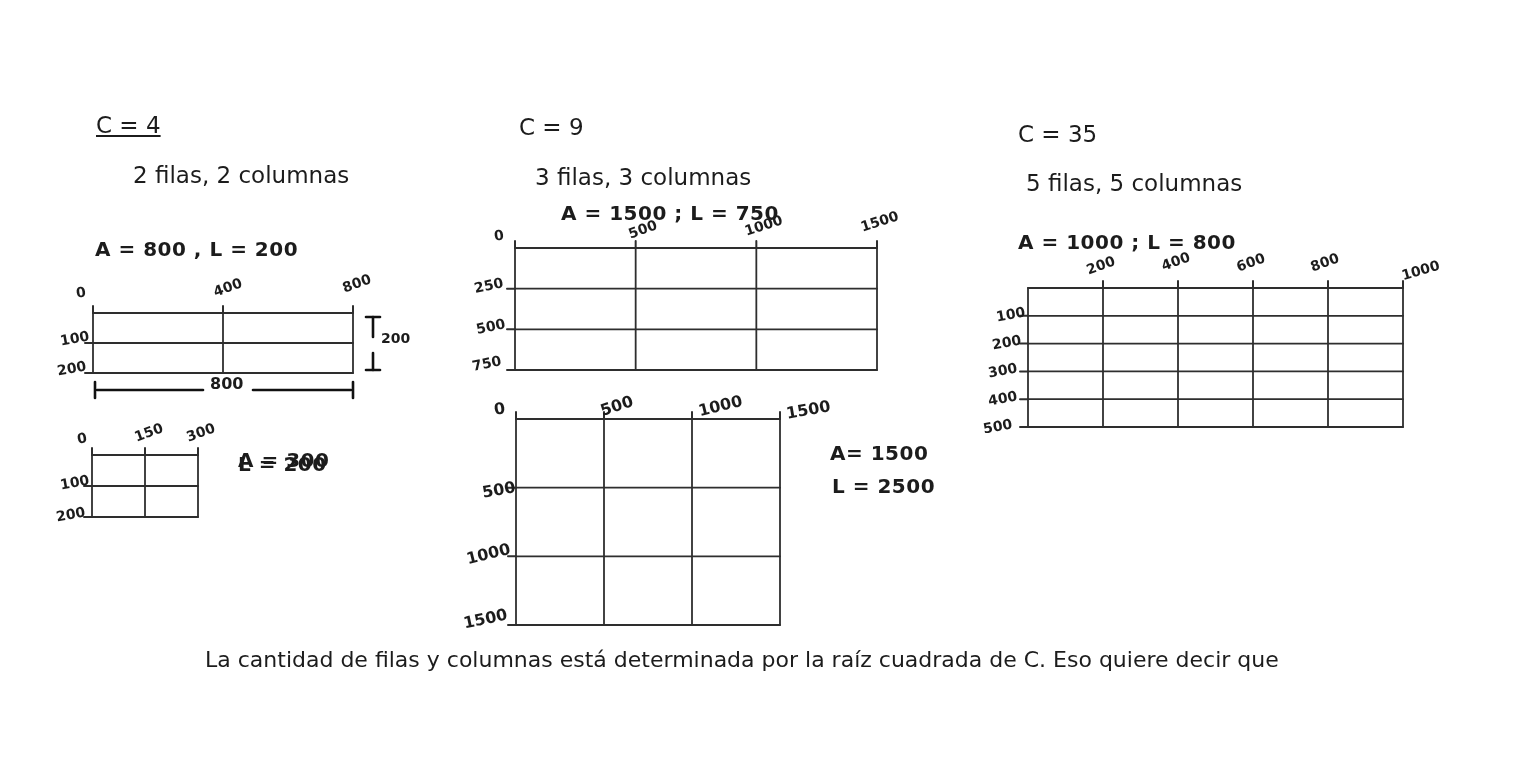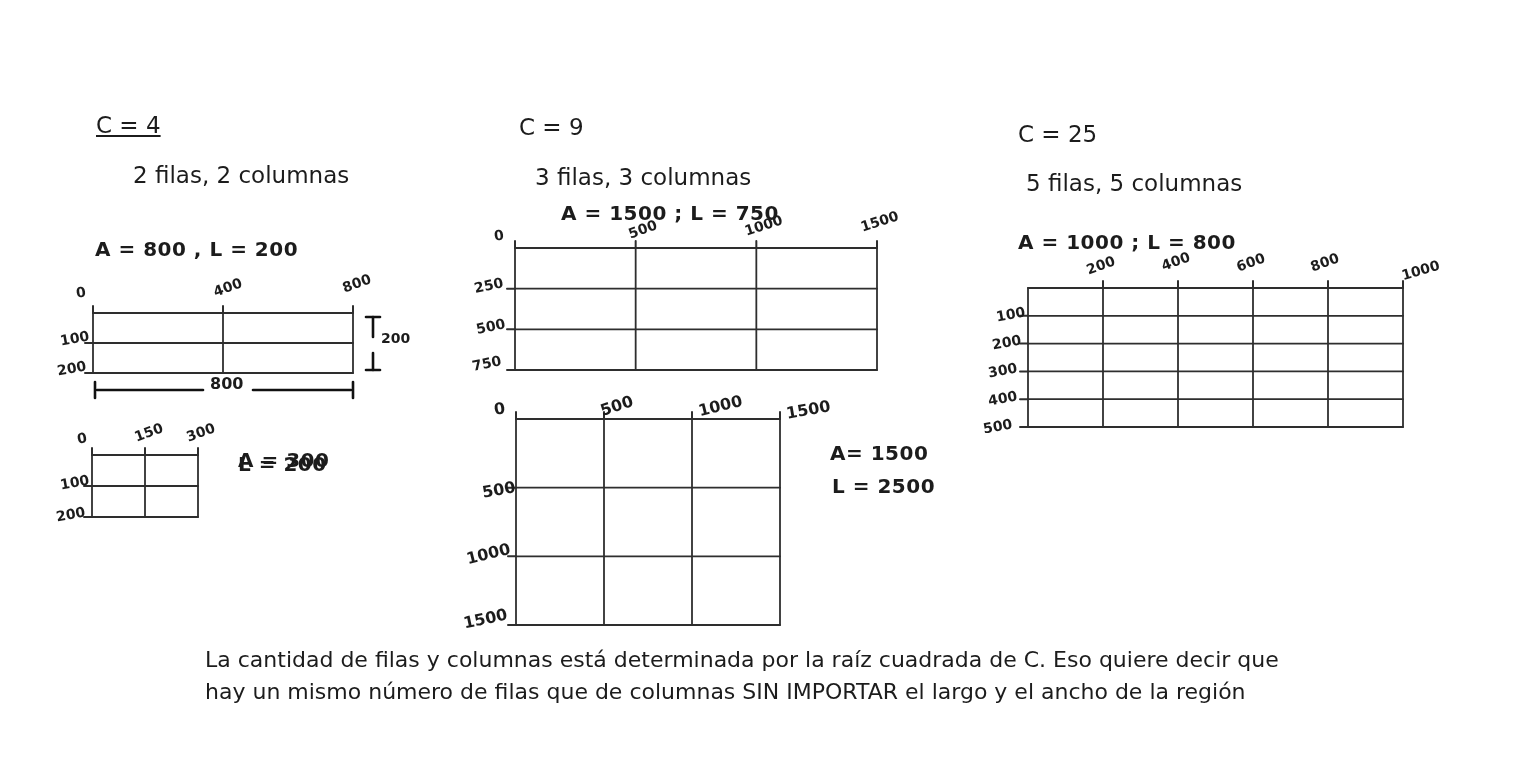--- a/index.html
+++ b/index.html
@@ -142,21 +142,21 @@
   <span class="abs num big r8" style="left:494px;top:399px;">0</span>
   <span class="abs num big r18" style="left:600px;top:396px;">500</span>
   <span class="abs num big r14" style="left:698px;top:396px;">1000</span>
   <span class="abs num big r10" style="left:786px;top:400px;">1500</span>
   <span class="abs num big r10" style="left:482px;top:480px;">500</span>
   <span class="abs num big r14" style="left:466px;top:544px;">1000</span>
   <span class="abs num big r12" style="left:463px;top:609px;">1500</span>
   <div class="abs sideparam" style="left:830px;top:441px;">A= 1500</div>
   <div class="abs sideparam" style="left:832px;top:474px;">L = 2500</div>
 
-  <div class="abs c-label" style="left:1018px;top:121px;">C = 25</div>
+  <div class="abs c-label" style="left:1018px;top:121px;">C = 35</div>
   <div class="abs subtitle" style="left:1026px;top:170px;">5 filas, 5 columnas</div>
   <div class="abs params" style="left:1018px;top:230px;">A = 1000  ;   L = 800</div>
 
   <svg class="grid" style="left:1028px;top:288px;" width="375" height="139">
       <line x1="0" y1="0" x2="0" y2="139"></line>
       <line x1="75" y1="0" x2="75" y2="139"></line>
       <line x1="150" y1="0" x2="150" y2="139"></line>
       <line x1="225" y1="0" x2="225" y2="139"></line>
       <line x1="300" y1="0" x2="300" y2="139"></line>
       <line x1="375" y1="0" x2="375" y2="139"></line>
@@ -183,16 +183,15 @@
   <span class="abs num r20" style="left:1310px;top:254px;">800</span>
   <span class="abs num r16" style="left:1401px;top:262px;">1000</span>
   <span class="abs num r10" style="left:996px;top:306px;">100</span>
   <span class="abs num r10" style="left:992px;top:334px;">200</span>
   <span class="abs num r10" style="left:988px;top:362px;">300</span>
   <span class="abs num r10" style="left:988px;top:390px;">400</span>
   <span class="abs num r10" style="left:983px;top:418px;">500</span>
 
   <div class="abs footer">
     <div>La cantidad de filas y columnas está determinada por la raíz cuadrada de C. Eso quiere decir que</div>
-    <div>hay un mismo número de filas que de columnas SIN IMPORTAR el largo y el ancho de la región</div>
   </div>
 
 </div>
 
 </body></html>

